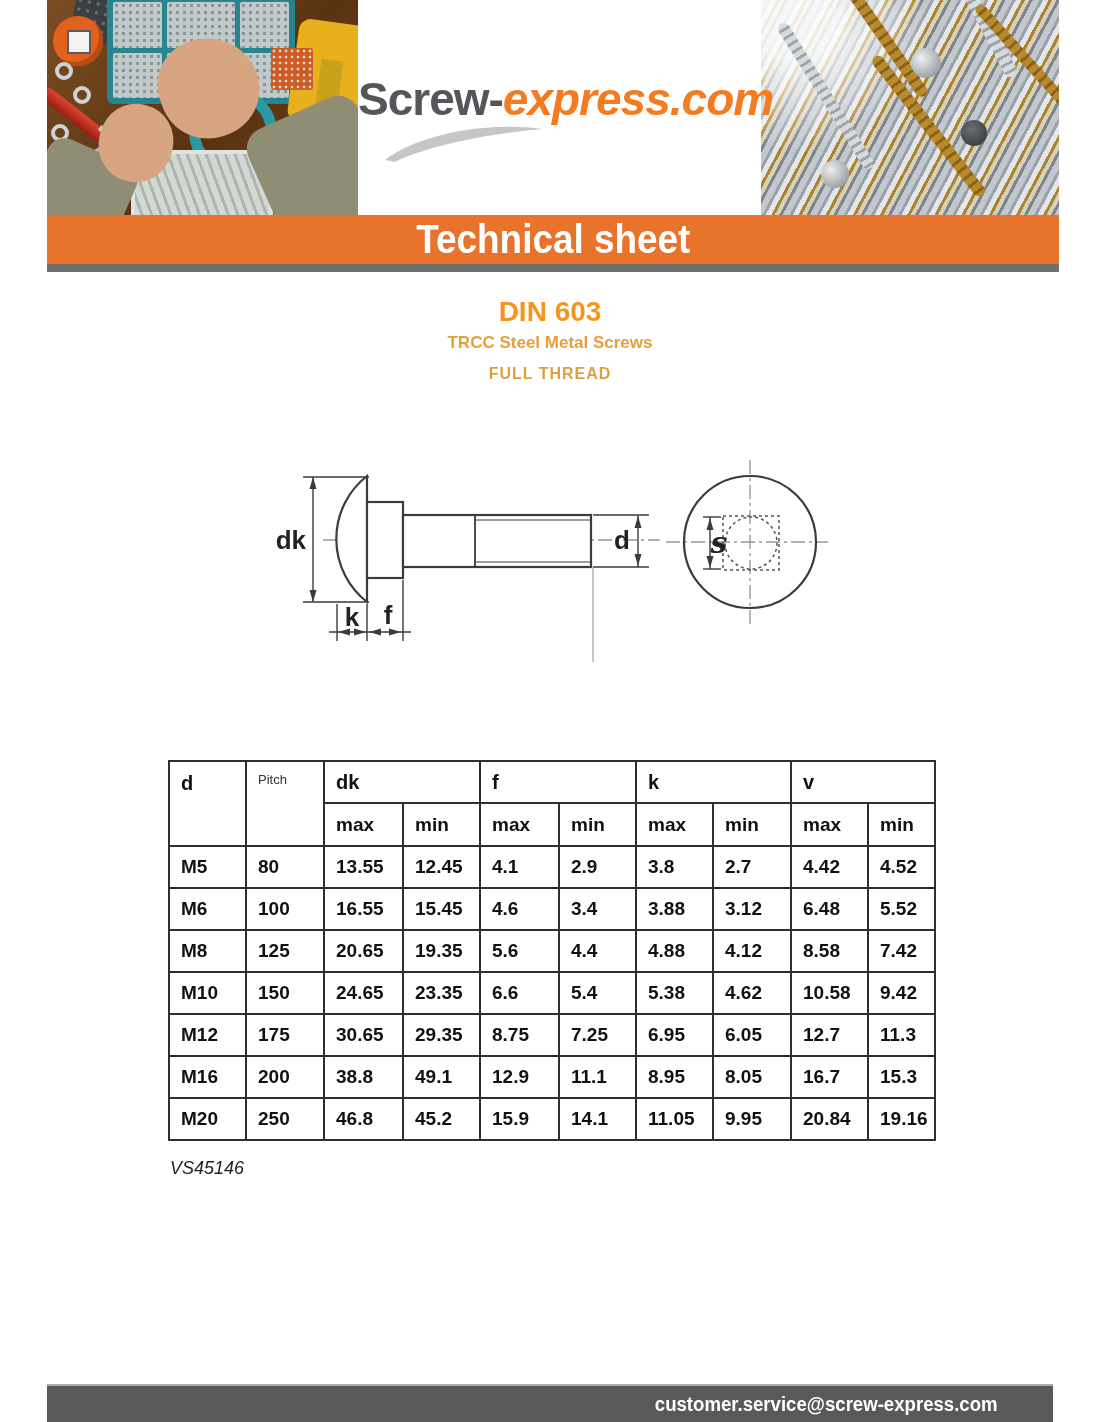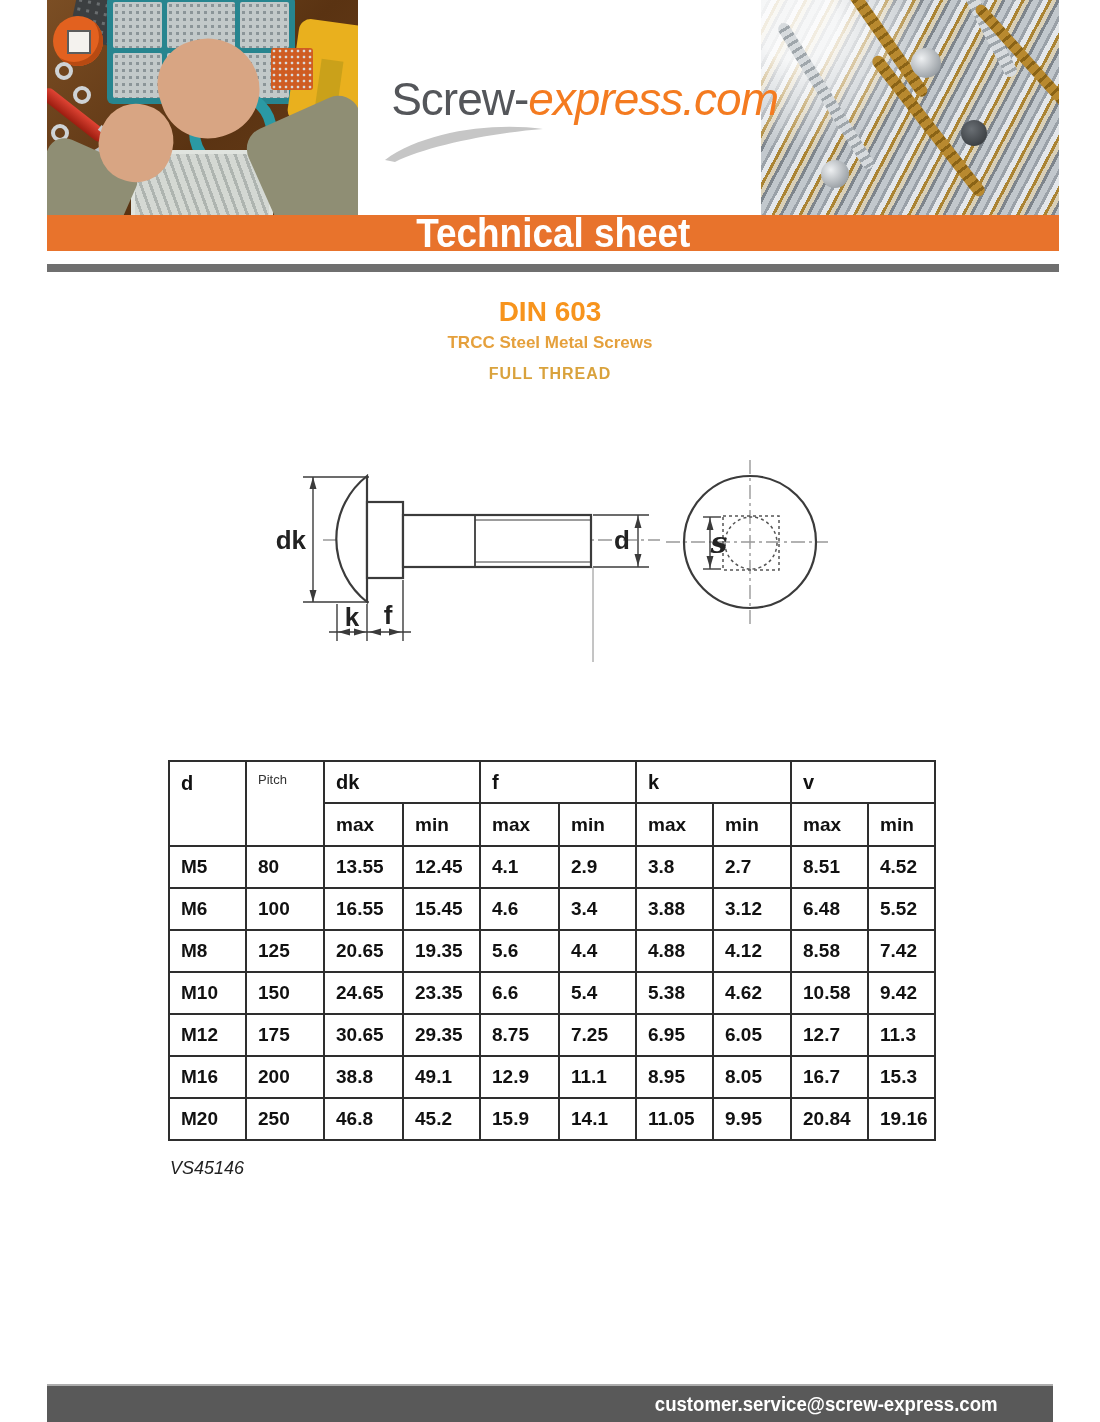--- a/index.html
+++ b/index.html
@@ -47,28 +47,28 @@
       radial-gradient(circle at 12% 10%, rgba(255,255,255,0.85) 0 12%, rgba(255,255,255,0) 40%),
       repeating-linear-gradient(118deg,#c2c8cd 0 6px,#9aa1a8 6px 9px,#e4e7ea 9px 14px,#ab8433 14px 17px,#d9d0b8 17px 21px,#7e858c 21px 24px);
   }
   .rod { border-radius:6px; }
   .rod-brass { background:repeating-linear-gradient(90deg,#b8892f 0 6px,#8a6316 6px 9px); }
   .rod-silver { background:repeating-linear-gradient(90deg,#d7dbde 0 5px,#9fa6ab 5px 8px); }
   .screw-head { border-radius:50%; background:radial-gradient(circle at 35% 35%, #eef0f2, #9aa0a5 75%); }
   .screw-head-dark { border-radius:50%; background:radial-gradient(circle at 40% 35%, #6a6f74, #3c4044 75%); }
 
   
-  .logo-area { left:358px; top:72px; width:420px; height:60px; text-align:right;
-    font-size:46px; font-weight:normal; letter-spacing:-1px; white-space:nowrap; }
+  .logo-area { left:358px; top:72px; width:420px; height:60px; text-align:left;
+    font-size:46px; font-weight:bold; letter-spacing:-1px; white-space:nowrap; }
   .logo-gray { color:#54565a; }
   .logo-orange { color:#f47b20; font-style:italic; }
   .swoosh { left:383px; top:120px; width:162px; height:42px; }
 
   
-  .banner { left:47px; top:215px; width:1012px; height:36px; background:#e8732c;
+  .banner { left:47px; top:215px; width:1012px; height:49px; background:#e8732c;
     display:flex; align-items:center; justify-content:center; }
   .banner-text { color:#ffffff; font-weight:bold; font-size:41px; transform:scaleX(0.9); letter-spacing:0; }
   .gray-strip { left:47px; top:264px; width:1012px; height:8px; background:#6f6f6f; }
 
   
   .t-standard { left:0; top:296px; width:1100px; text-align:center; color:#f7941d; font-weight:bold; font-size:28px; }
   .t-name { left:0; top:333px; width:1100px; text-align:center; color:#e5a03c; font-weight:600; font-size:17px; }
   .t-thread { left:0; top:365px; width:1100px; text-align:center; color:#d9a23c; font-weight:600; font-size:16px; letter-spacing:1px; }
 
   
@@ -260,21 +260,21 @@
       <tbody id="spec-body">
           <tr>
             <td>M5</td>
             <td>80</td>
             <td>13.55</td>
             <td>12.45</td>
             <td>4.1</td>
             <td>2.9</td>
             <td>3.8</td>
             <td>2.7</td>
-            <td>8.51</td>
+            <td>4.42</td>
             <td>4.52</td>
           </tr>
           <tr>
             <td>M6</td>
             <td>100</td>
             <td>16.55</td>
             <td>15.45</td>
             <td>4.6</td>
             <td>3.4</td>
             <td>3.88</td>

